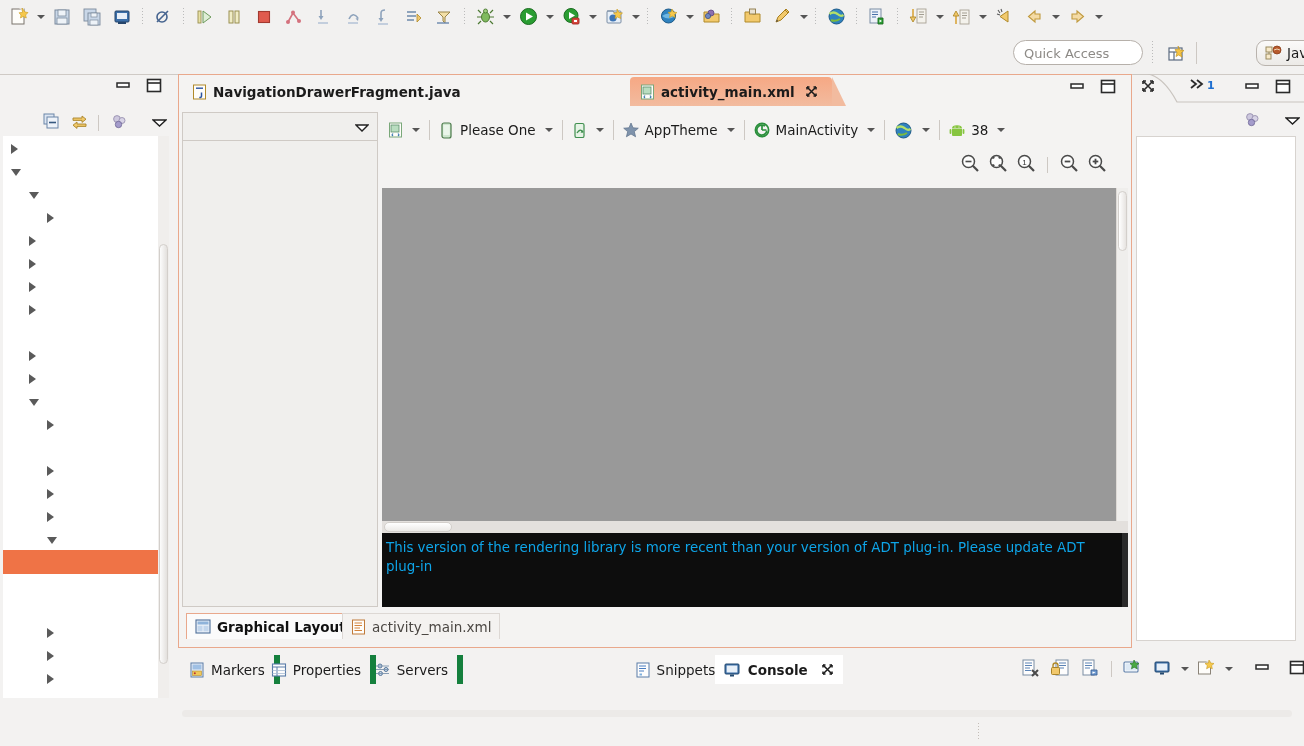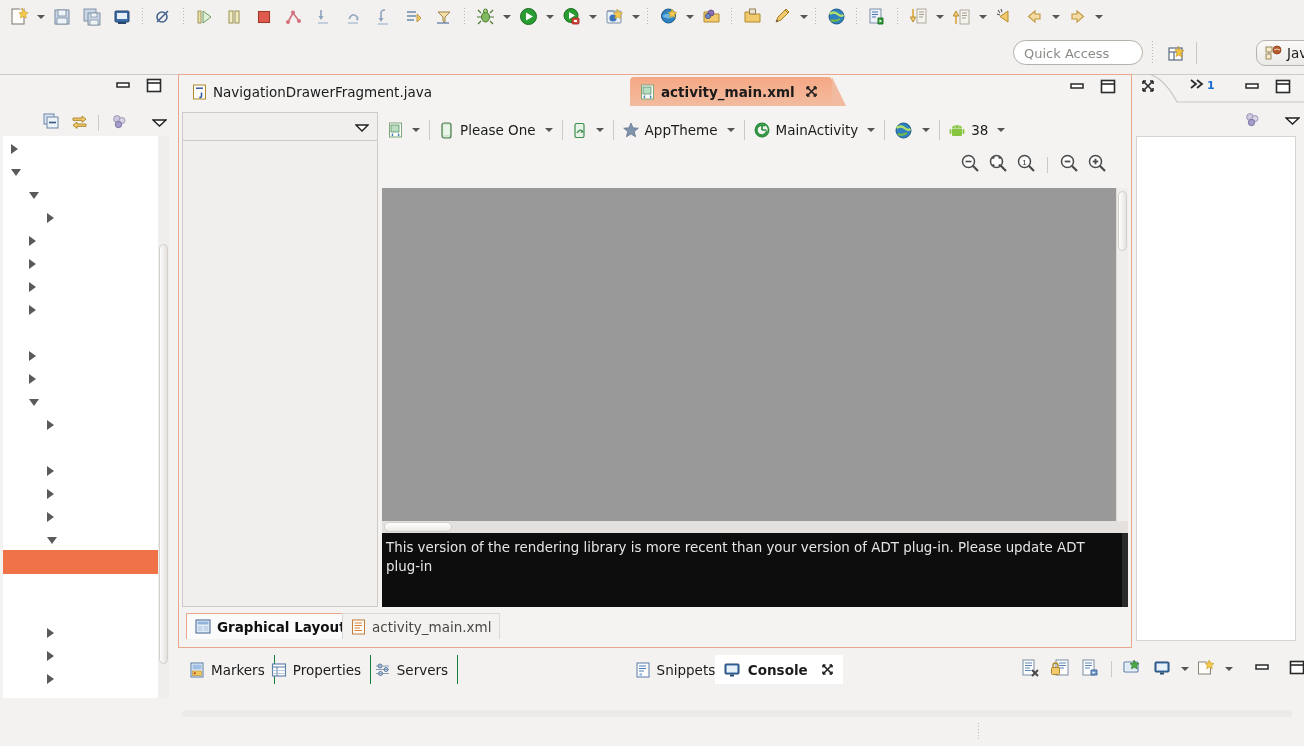--- a/index.html
+++ b/index.html
@@ -89,21 +89,21 @@
   
   .ed{
     position:absolute;left:178px;top:74px;width:954px;height:574px;
     background:#f2f1f0;
   }
   .ed-frame{position:absolute;left:0;top:0;width:954px;height:574px;
     border:1px solid #e9a88c;box-sizing:border-box;background:#f4f3f2;}
   .ed-tabs{position:absolute;left:0;top:0;width:954px;height:33px;}
   .etab{
     position:absolute;top:3px;height:29px;display:flex;align-items:center;gap:6px;
-    padding:0 10px;box-sizing:border-box;font-size:13.5px;
+    padding:0 10px;box-sizing:border-box;font-size:13.5px;font-weight:bold;
   }
   .etab.inactive{left:4px;color:#1b1b1b;}
   .etab.active{
     left:452px;background:linear-gradient(#f6a884,#f2bb9f);
     border-top-left-radius:4px;border-top-right-radius:4px;
     font-weight:bold;color:#1b1b1b;padding-right:14px;
   }
   .etab.active:after{
     content:"";position:absolute;right:-14px;top:0;width:0;height:0;
     border-bottom:29px solid #f2bb9f;border-right:14px solid transparent;
@@ -129,21 +129,21 @@
   .canvas-wrap{position:absolute;left:204px;top:114px;width:746px;height:345px;}
   .canvas{position:absolute;left:0;top:0;width:734px;height:333px;background:#999999;}
   .cv-vs{position:absolute;left:734px;top:0;width:12px;height:333px;background:#efeeec;border-left:1px solid #dedad6;box-sizing:border-box;}
   .cv-vt{position:absolute;left:736px;top:3px;width:9px;height:60px;border-radius:5px;
     background:linear-gradient(to right,#ffffff,#e6e3e0);border:1px solid #d3cfcb;box-sizing:border-box;}
   .cv-hs{position:absolute;left:0;top:333px;width:746px;height:12px;background:#e3e0dd;}
   .cv-ht{position:absolute;left:2px;top:334px;width:68px;height:10px;border-radius:5px;
     background:linear-gradient(to bottom,#ffffff,#eceae7);border:1px solid #d3cfcb;box-sizing:border-box;}
 
   .errbox{position:absolute;left:204px;top:459px;width:746px;height:74px;background:#0d0d0d;}
-  .errtext{position:absolute;left:4px;top:5px;width:735px;color:#e5e5e5;font-size:13.4px;line-height:19px;}
+  .errtext{position:absolute;left:4px;top:5px;width:735px;color:#0ea5e9;font-size:13.4px;line-height:19px;}
   .err-vs{position:absolute;left:740px;top:0;width:6px;height:74px;background:#2a2a2a;}
 
   .ed-btabs{position:absolute;left:4px;top:535px;width:946px;height:34px;}
   .btab{
     position:absolute;top:4px;height:26px;display:flex;align-items:center;gap:6px;
     padding:0 8px;box-sizing:border-box;font-size:13.5px;
     border:1px solid #e9a88c;border-bottom:none;background:#fbfbfb;
   }
   .btab.active{left:4px;font-weight:bold;color:#101010;}
   .btab.inactive{left:160px;color:#4b4743;background:#f4f2f0;border-color:#ddd8d4;}
@@ -157,21 +157,21 @@
   .rv-tb{position:absolute;left:0;top:32px;width:171px;height:30px;}
   .rv-body{position:absolute;left:3px;top:62px;width:160px;height:505px;background:#fff;border:1px solid #d7d3cf;box-sizing:border-box;}
   .rv-curve{position:absolute;left:0;top:0;width:171px;height:32px;}
 
   
   .bv{position:absolute;left:178px;top:652px;width:1126px;height:94px;}
   .bv-tabs{position:absolute;left:0;top:0;width:1126px;height:34px;}
   .vtab{
     position:absolute;top:3px;height:29px;display:flex;align-items:center;gap:6px;
     padding:0 9px;box-sizing:border-box;font-size:13.5px;color:#1b1b1b;
-    border-right:1px solid #15803d;
+    border-right:6px solid #15803d;
   }
   .vtab.active{font-weight:bold;background:#ffffff;border:none;}
   .bv-tools{position:absolute;left:838px;top:2px;height:30px;display:flex;align-items:center;gap:1px;}
   .bvi{width:29px;height:26px;display:flex;align-items:center;justify-content:center;}
   .bv-body{position:absolute;left:2px;top:33px;width:1114px;height:28px;background:#fff;border:1px solid #cfcac5;box-sizing:border-box;}
   .bv-text{position:absolute;left:5px;top:3px;font-size:13.5px;color:#1b1b1b;}
   .bv-hs{position:absolute;left:4px;top:58px;width:1110px;height:7px;background:#eceae8;border-radius:4px;}
   .statusbar{position:absolute;left:0;top:718px;width:1304px;height:28px;background:#f3f2f1;}
   .st-dots{position:absolute;left:978px;top:723px;width:1px;height:18px;
     background:repeating-linear-gradient(to bottom,#c3bdb7 0 1px,transparent 1px 3px);}

